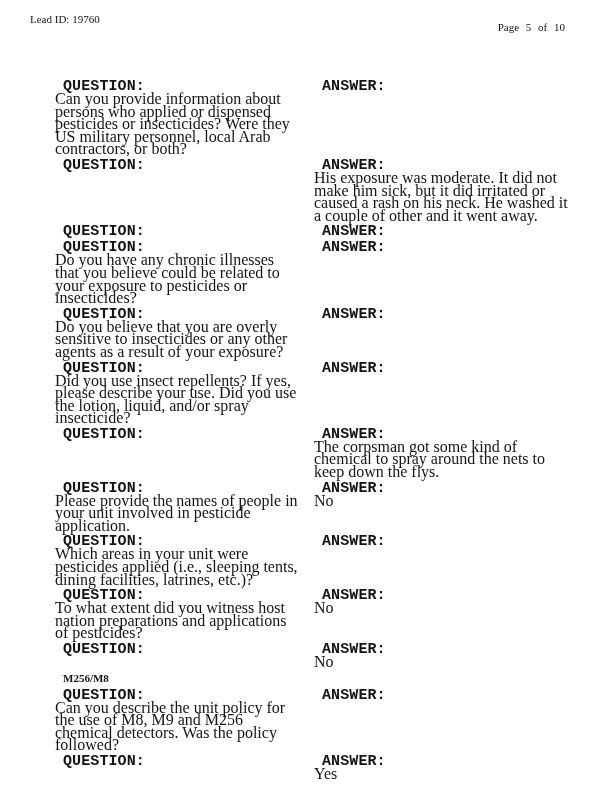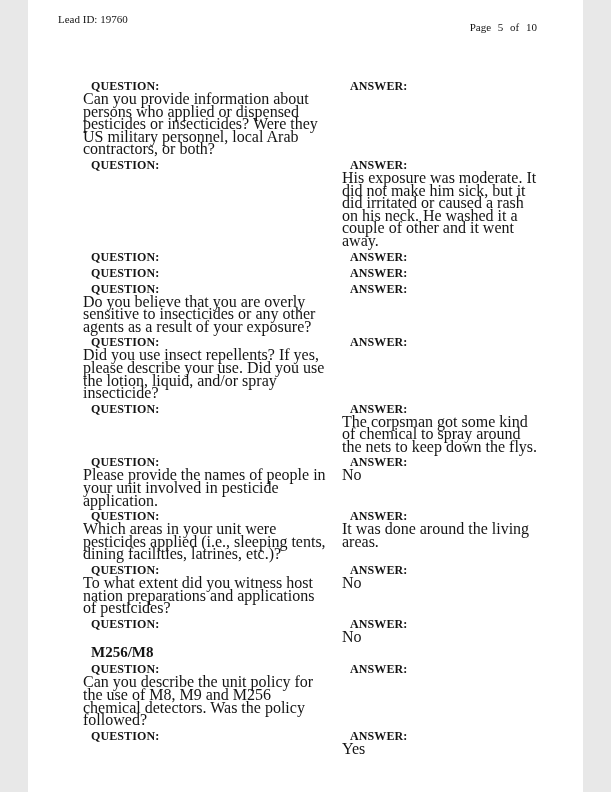--- a/index.html
+++ b/index.html
@@ -2,21 +2,21 @@
 <html><head>
 <meta charset="utf-8">
 <style>
   html, body {
     margin: 0;
     padding: 0;
     background: #e8e8e8;
   }
   .page {
     position: relative;
-    width: 555px;
+    width: 611px;
     height: 792px;
     background: #ffffff;
     font-family: "Liberation Serif", serif;
     color: #141414;
     overflow: hidden;
     margin: 0 auto;
     box-sizing: border-box;
   }
   .header {
     display: flex;
@@ -33,32 +33,33 @@
     padding-right: 42px;
   }
   .qa {
     display: grid;
     grid-template-columns: 247px 1fr;
     column-gap: 12px;
     margin-bottom: 3px;
   }
   .label {
     font-weight: bold;
-    font-size: 12px;
+    font-size: 15px;
     line-height: 13px;
     padding-left: 8px;
     letter-spacing: 0.1px;
+    font-family: Liberation Mono, monospace;
   }
   .q-text, .a-text {
     font-size: 16px;
     line-height: 12.6px;
   }
   .section-heading {
     font-weight: bold;
-    font-size: 15px;
+    font-size: 11px;
     line-height: 13px;
     padding-left: 8px;
     margin: 2px 0 4px 0;
   }
 </style>
 </head>
 <body>
 
 <div class="page">
 
@@ -96,20 +97,21 @@
       </div>
       <div>
         <div class="label">ANSWER:</div>
         <div class="a-text"></div>
       </div>
     </div>
 
     <div class="qa">
       <div>
         <div class="label">QUESTION:</div>
+        <div class="q-text">Do you have any chronic illnesses that you believe could be related to your exposure to pesticides or insecticides?</div>
       </div>
       <div>
         <div class="label">ANSWER:</div>
         <div class="a-text"></div>
       </div>
     </div>
 
     <div class="qa">
       <div>
         <div class="label">QUESTION:</div>
@@ -153,21 +155,20 @@
       </div>
     </div>
 
     <div class="qa">
       <div>
         <div class="label">QUESTION:</div>
         <div class="q-text">Which areas in your unit were pesticides applied (i.e., sleeping tents, dining facilities, latrines, etc.)?</div>
       </div>
       <div>
         <div class="label">ANSWER:</div>
-        <div class="a-text">It was done around the living areas.</div>
       </div>
     </div>
 
     <div class="qa">
       <div>
         <div class="label">QUESTION:</div>
         <div class="q-text">To what extent did you witness host nation preparations and applications of pesticides?</div>
       </div>
       <div>
         <div class="label">ANSWER:</div>

